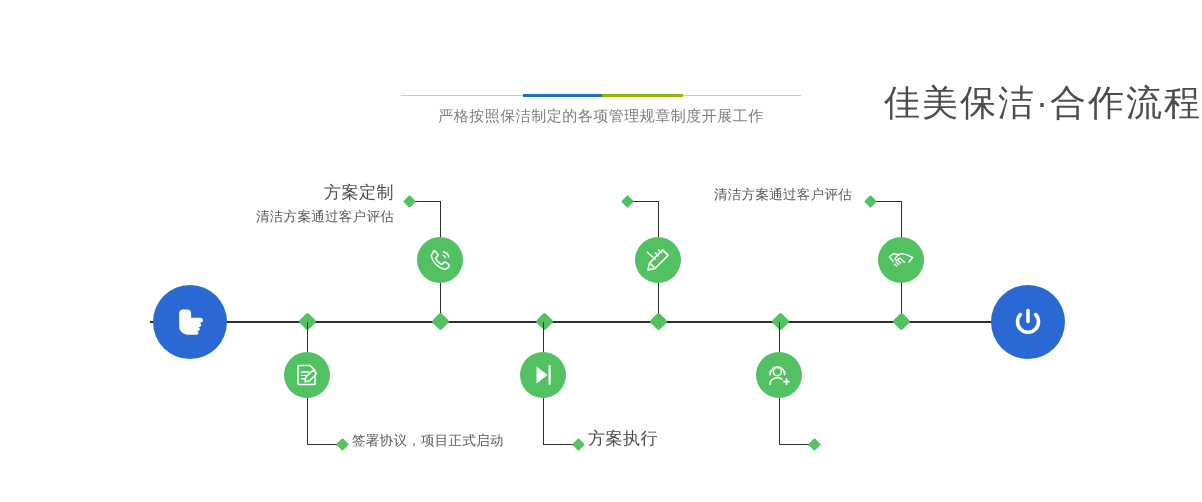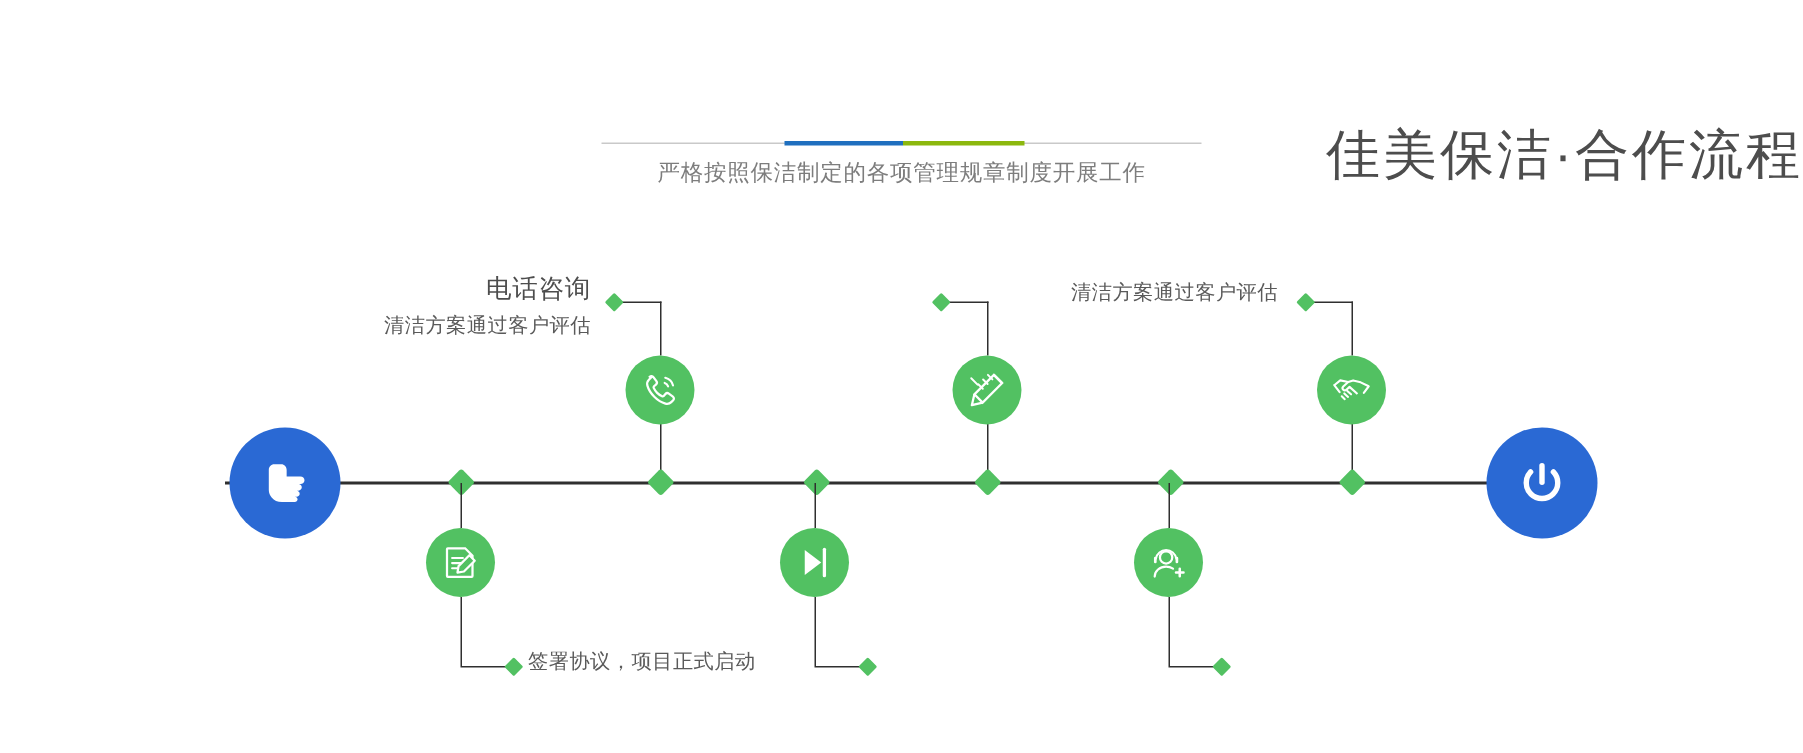--- a/index.html
+++ b/index.html
@@ -216,21 +216,21 @@
   <div class="stage-icon" style="left: 417px; top: 87px; background: rgb(82, 193, 98);">
     <span>
       <svg width="28" height="28" viewBox="0 0 28 28" fill="none">
         <path d="M7.2 5.2c.7-.7 1.8-.6 2.4.2l2 2.7c.5.7.4 1.7-.3 2.3l-1.3 1.1c-.3.3-.4.7-.2 1.1.5 1.1 1.3 2.3 2.3 3.3s2.2 1.8 3.3 2.3c.4.2.8.1 1.1-.2l1.1-1.3c.6-.7 1.6-.8 2.3-.3l2.7 2c.8.6.9 1.7.2 2.4l-1.3 1.3c-1 1-2.5 1.4-3.9 1-2.5-.7-5.1-2.3-7.4-4.6s-3.9-4.9-4.6-7.4c-.4-1.4 0-2.9 1-3.9l1.3-1.3z" stroke="#ffffff" stroke-width="1.5" fill="none"></path>
         <path d="M17.5 5.8c2.6.6 4.6 2.6 5.2 5.2" stroke="#ffffff" stroke-width="1.4" stroke-linecap="round" fill="none"></path>
         <path d="M17.1 9.3c1.1.4 1.9 1.2 2.3 2.3" stroke="#ffffff" stroke-width="1.4" stroke-linecap="round" fill="none"></path>
       </svg>
     </span>
   </div>
   <div class="stage-label top" style="left:104px; top:32px; width:290px;">
-    <div class="title">电话咨询</div>
+    <div class="title">方案定制</div>
     <div class="desc">清洁方案通过客户评估</div>
   </div>
 
   <div class="axis-diamond" style="left: 434px; background: rgb(82, 193, 98);"></div>
   <div class="conn-v" style="left:307px; top:172px; height:30px;"></div>
   <div class="stage-icon" style="left: 284px; top: 202px; background: rgb(82, 193, 98);">
     <span>
       <svg width="28" height="28" viewBox="0 0 28 28" fill="none">
         <path d="M5.5 4.5h11.6l4.9 4.9v13.6a.5.5 0 0 1-.5.5H5.5a.5.5 0 0 1-.5-.5V5a.5.5 0 0 1 .5-.5z" stroke="#ffffff" stroke-width="1.5" fill="none"></path>
         <path d="M8.4 11h7.2M8.4 14.4h7.2M8.4 17.8h4.6" stroke="#ffffff" stroke-width="1.4" stroke-linecap="round"></path>
@@ -269,20 +269,21 @@
       <svg width="28" height="28" viewBox="0 0 28 28" fill="none">
         <path d="M7.5 5.6l11 8.4-11 8.4V5.6z" fill="#ffffff"></path>
         <path d="M20.6 5.2v17.6" stroke="#ffffff" stroke-width="2.2" stroke-linecap="round"></path>
       </svg>
     </span>
   </div>
   <div class="conn-v" style="left:543px; top:248px; height:46px;"></div>
   <div class="conn-h" style="left:543px; top:294px; width:35px;"></div>
   <div class="conn-diamond" style="left: 574px; top: 290px; background: rgb(82, 193, 98);"></div>
   <div class="stage-label bottom" style="left:588px; top:278px; width:300px;">
+    <div class="title">方案执行</div>
   </div>
 
   <div class="axis-diamond" style="left: 774px; background: rgb(82, 193, 98);"></div>
   <div class="conn-v" style="left:901px; top:101px; height:70px;"></div>
   <div class="conn-h" style="left:875px; top:51px; width:27px;"></div>
   <div class="conn-v" style="left:901px; top:51px; height:36px;"></div>
   <div class="conn-diamond" style="left: 866px; top: 47px; background: rgb(82, 193, 98);"></div>
   <div class="stage-icon" style="left: 878px; top: 87px; background: rgb(82, 193, 98);">
     <span>
       <svg width="28" height="28" viewBox="0 0 28 28" fill="none">

